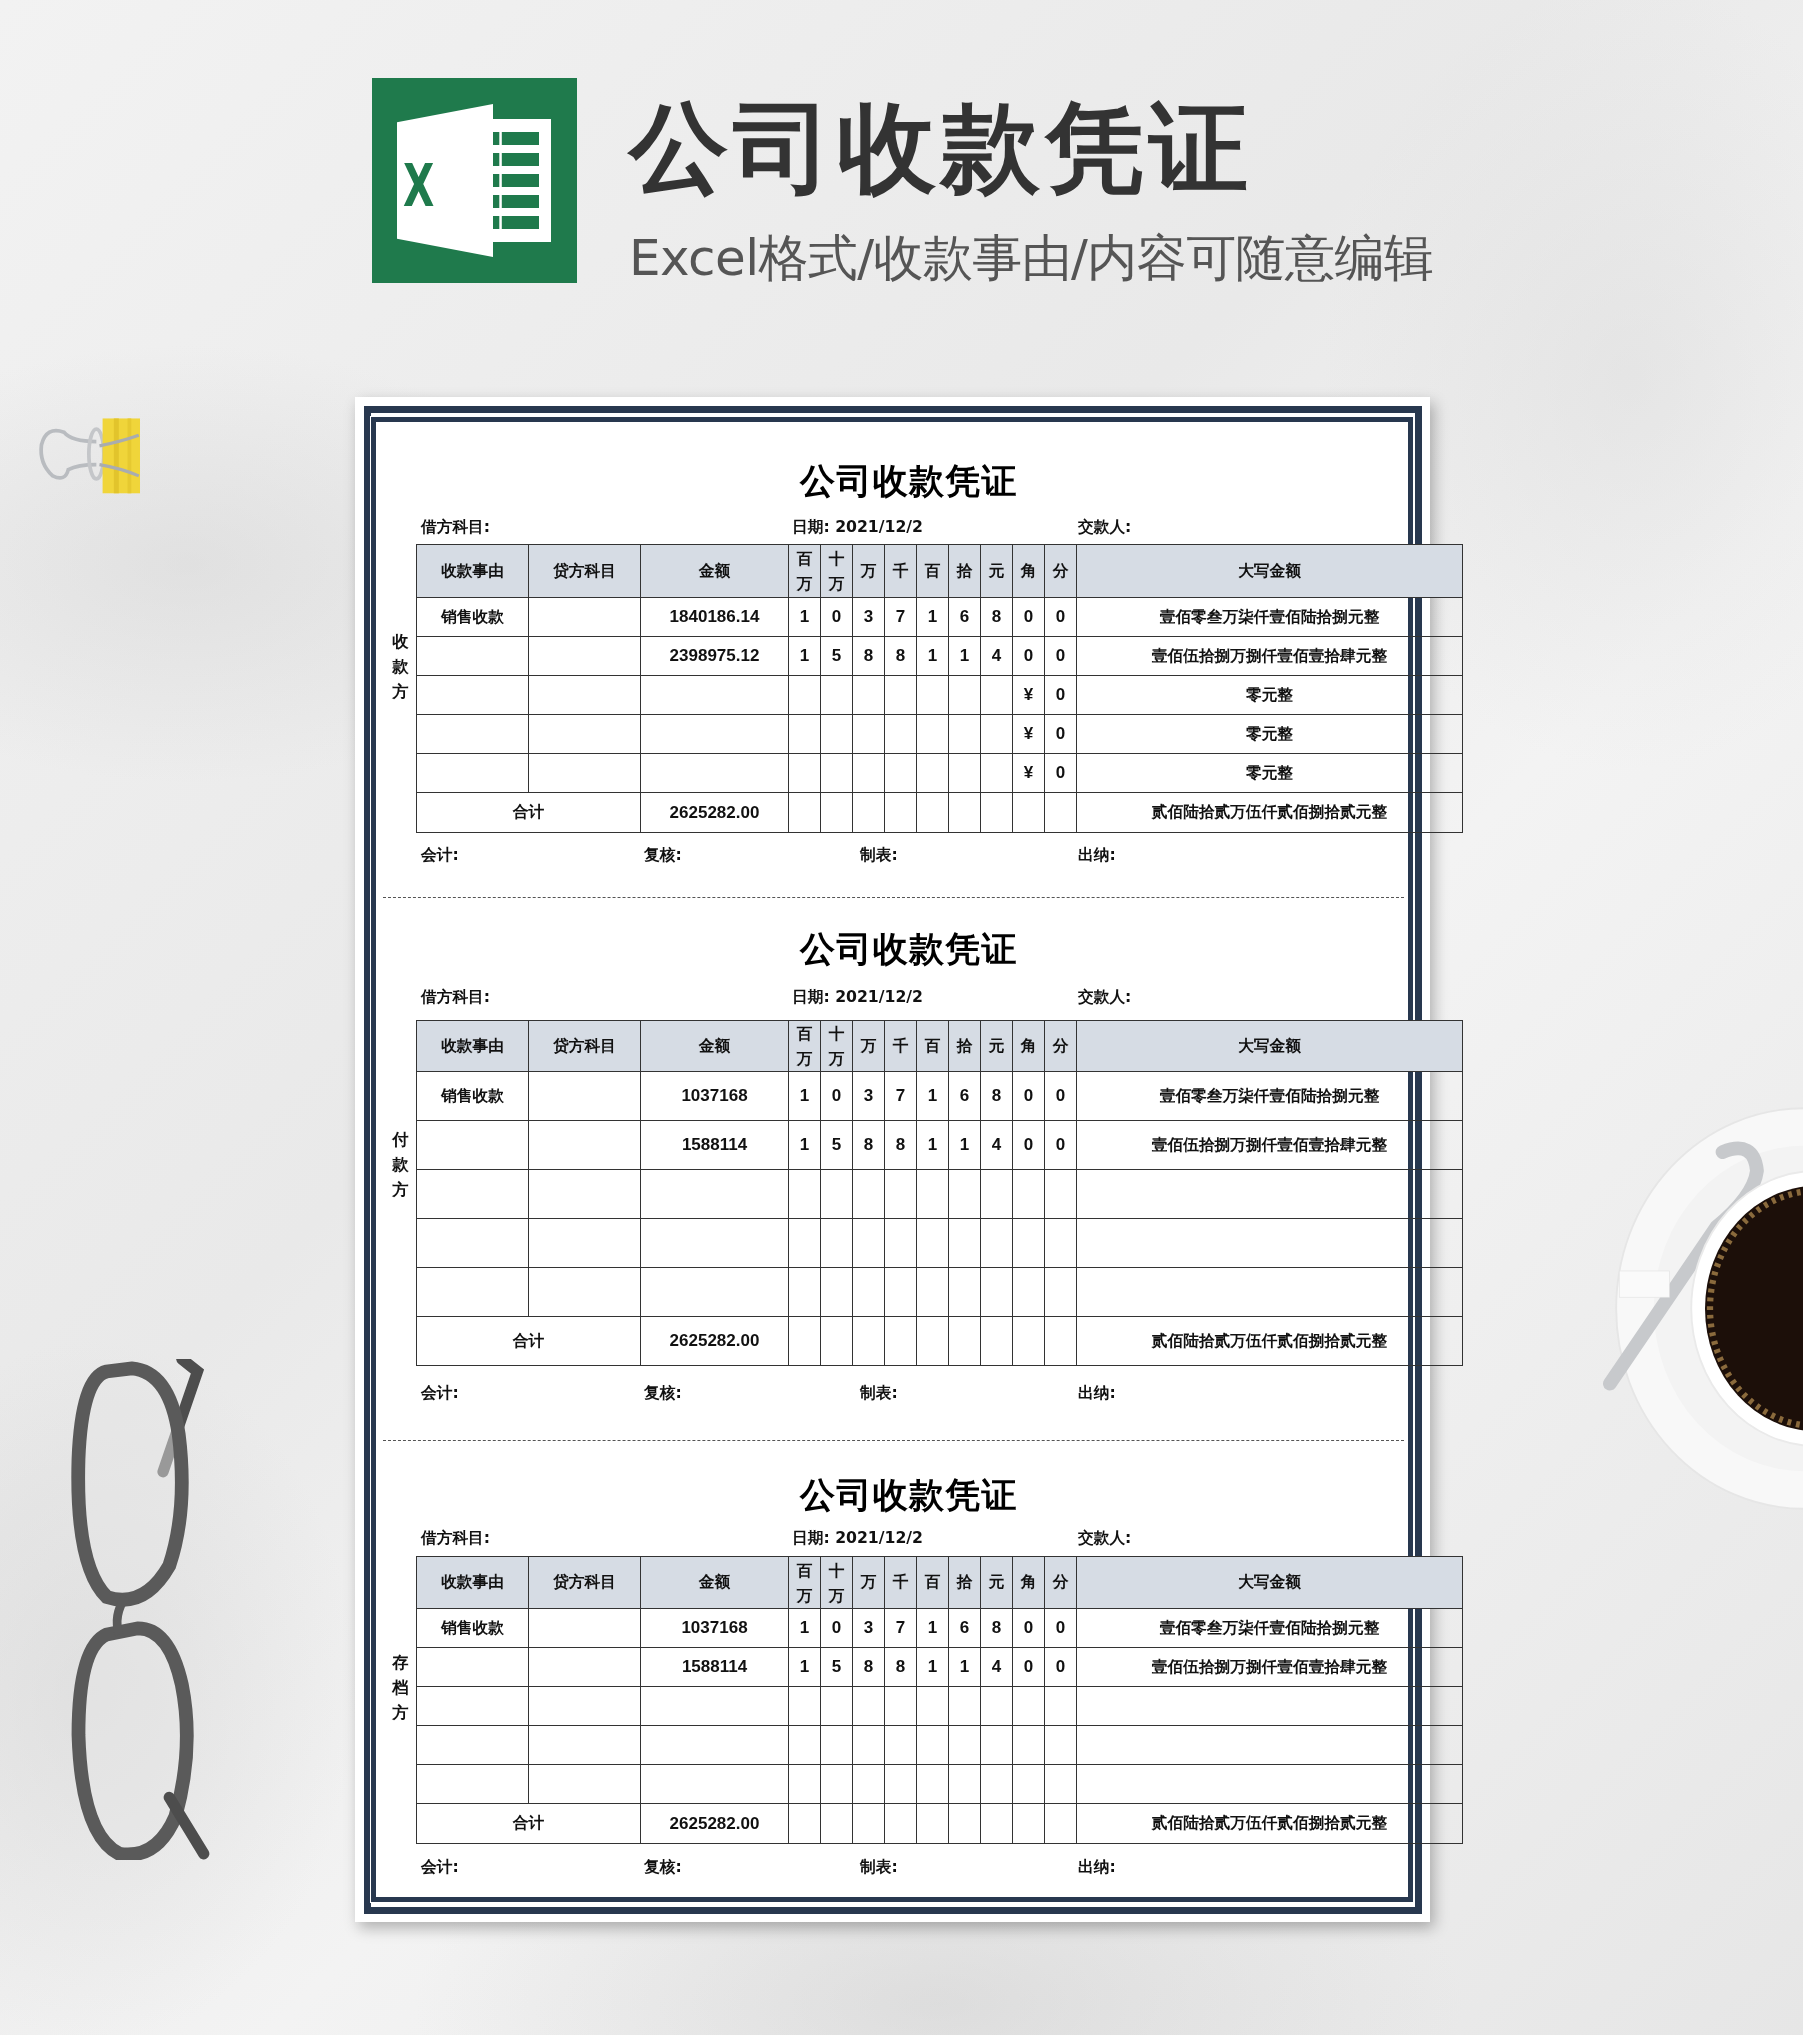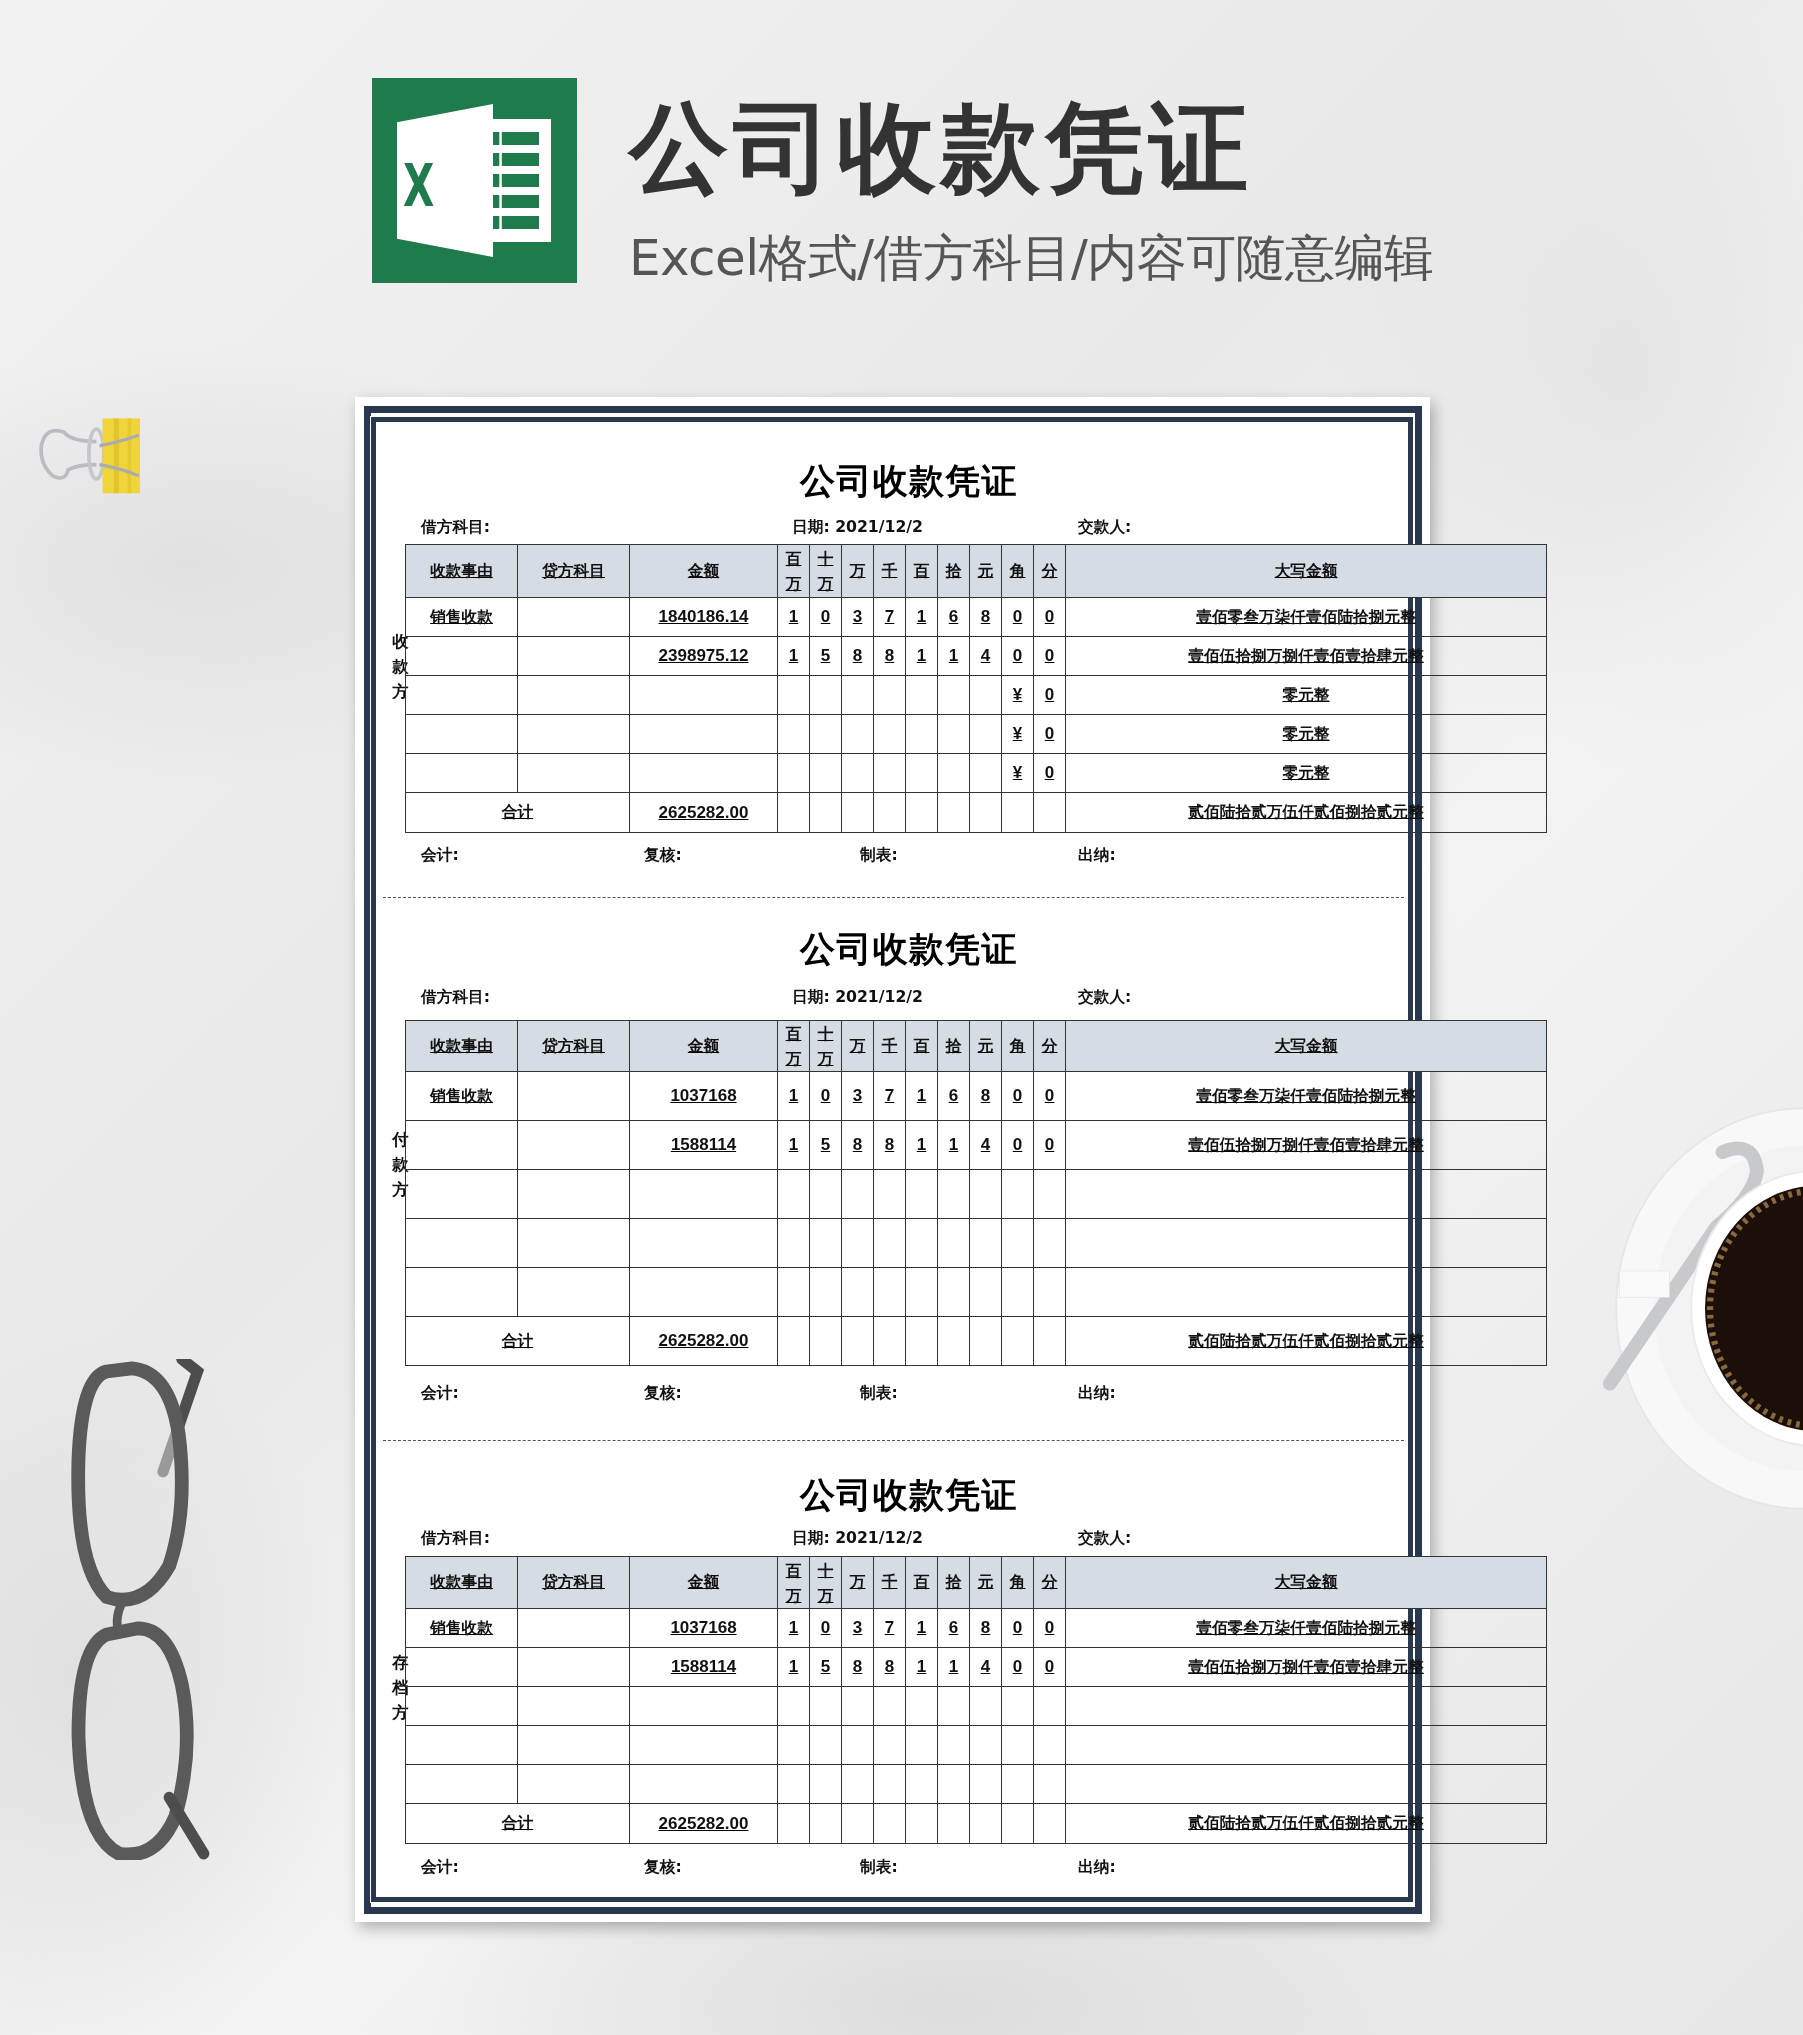--- a/index.html
+++ b/index.html
@@ -40,21 +40,21 @@
   .paper { left: 355px; top: 397px; width: 1075px; height: 1525px; background: #fff;
     box-shadow: 3.8px 6.3px 13.8px rgba(0,0,0,0.28); }
   .border-outer { left: 364px; top: 406px; width: 1058px; height: 1508px; border: 7.5px solid #28384f; }
   .border-inner { left: 371px; top: 417px; width: 1042px; height: 1485px; border: 5.6px solid #28384f; outline: 1.9px solid #fff; }
 
   .v-title { left: 416px; width: 986px; text-align: center; font: bold 35px "DejaVu Sans", sans-serif; color: #000; letter-spacing: 1.3px; }
   .info { font: bold 15.7px "DejaVu Sans", sans-serif; color: #111; white-space: nowrap; }
   .side { left: 391px; width: 19px; font: bold 16.3px "DejaVu Sans", sans-serif; color: #111; text-align: center; line-height: 25px; }
   .dash { left: 383px; width: 1021px; height: 0; border-top: 1.9px dashed #555; }
 
-  table.vt { position: absolute; left: 405px; width: 1142px; border-collapse: collapse; table-layout: fixed; text-decoration: underline; }
+  table.vt { position: absolute; left: 416px; width: 1047px; border-collapse: collapse; table-layout: fixed; }
   table.vt td, table.vt th { border: 1.6px solid #333; text-align: center; vertical-align: middle;
     font: bold 15.7px "DejaVu Sans", sans-serif; color: #111; padding: 0; overflow: hidden; white-space: nowrap; }
   table.vt thead th { background: #d6dce4; }
   table.vt th.stack { line-height: 25px; white-space: normal; }
   table.vt td.num { font-weight: bold; font-family: "Liberation Sans", sans-serif; font-size: 17px; }
 </style>
 </head>
 <body>
 
 <div class="abs excel-logo">
@@ -62,21 +62,21 @@
   <div class="x">X</div>
   <div class="grid">
       <i></i>
       <i></i>
       <i></i>
       <i></i>
       <i></i>
     </div>
 </div>
 <div class="abs main-title">公司收款凭证</div>
-<div class="abs sub-title">Excel格式/借方科目/内容可随意编辑</div>
+<div class="abs sub-title">Excel格式/收款事由/内容可随意编辑</div>
 
 <svg class="abs clip" viewBox="0 0 170 150">
   <path d="M100 55 Q60 55 48 40 Q20 30 12 60 Q8 90 30 110 Q50 120 55 100 Q70 92 100 92" fill="none" stroke="#b9bcc0" stroke-width="6"></path>
   <ellipse cx="100" cy="75" rx="12" ry="40" fill="none" stroke="#c4c6c9" stroke-width="6"></ellipse>
   <rect x="110" y="18" width="62" height="120" fill="#f0d53a"></rect>
   <rect x="128" y="18" width="8" height="120" fill="#e2c42c"></rect>
   <rect x="150" y="18" width="6" height="120" fill="#e6c930"></rect>
   <path d="M105 62 Q140 55 168 45 M105 92 Q140 98 168 110" stroke="#a9acb0" stroke-width="5" fill="none"></path>
 </svg>
 

